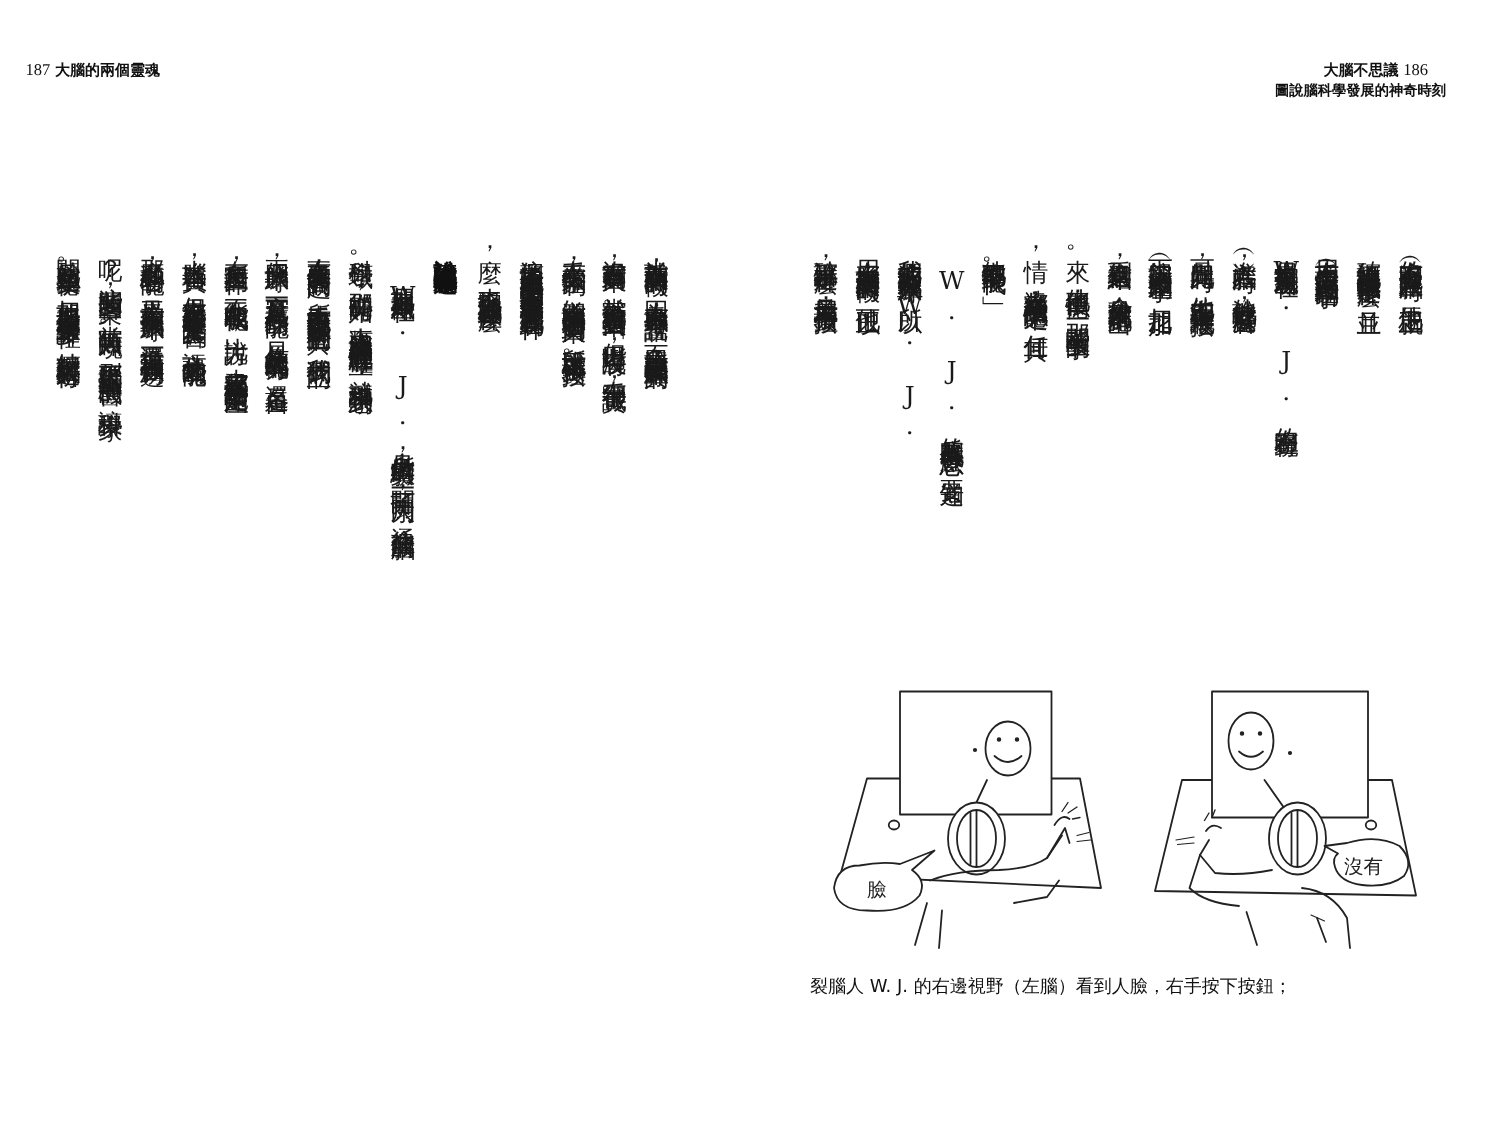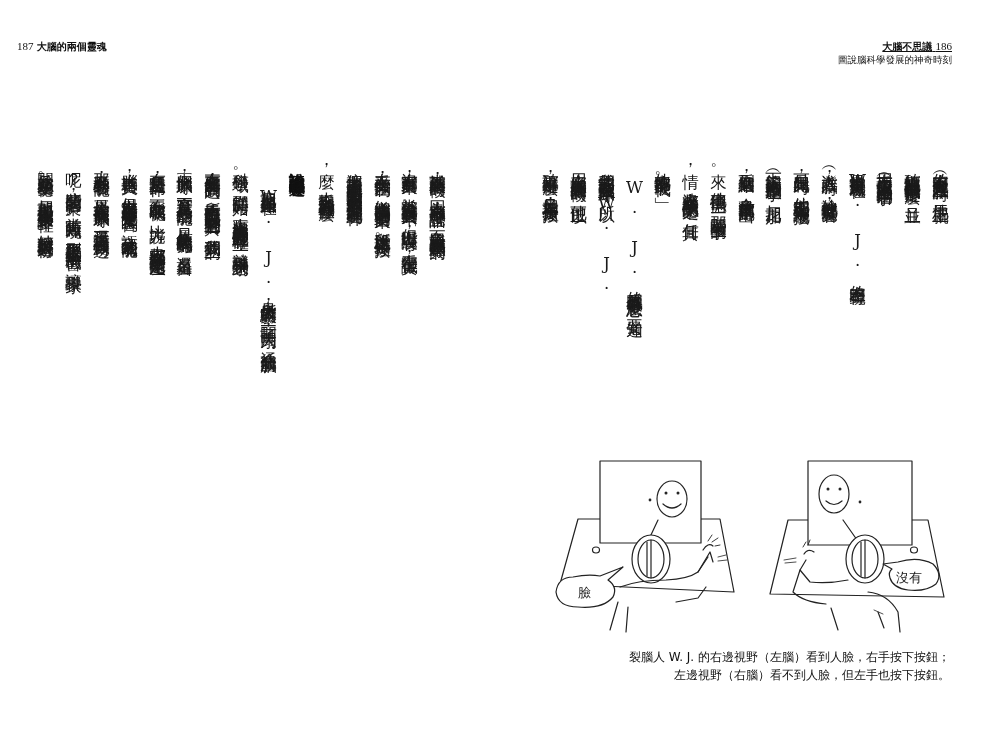--- a/index.html
+++ b/index.html
@@ -1,28 +1,28 @@
 <!DOCTYPE html>
 <html><head>
 <meta charset="utf-8">
 <style>
   html, body { margin:0; padding:0; background:#ffffff; }
   body { width:1000px; height:750px; position:relative; overflow:hidden;
          font-family:"DejaVu Serif","Liberation Serif",serif; color:#1a1a1a; }
   .hdr { position:absolute; font-family:"DejaVu Sans","Liberation Sans",sans-serif; font-size:10px; color:#111; white-space:nowrap; }
   .hdr b { font-weight:bold; }
   #hdr-left { left:17px; top:40px; }
-  #hdr-right { right:48px; top:40px; text-align:right;text-decoration:underline; }
-  #hdr-right-sub { right:48px; top:54px; font-size:9.5px; font-weight:normal; }
+  #hdr-right { right:48px; top:40px; text-align:right; }
+  #hdr-right-sub { right:36px; top:54px; font-size:9.5px; font-weight:bold; }
   .page-num { font-family:"Liberation Serif",serif; font-size:11px; font-weight:normal; }
   .col { position:absolute; top:160px; width:22px; writing-mode:vertical-rl; text-orientation:upright;
          font-size:16.5px; line-height:22px; letter-spacing:1.1px; white-space:nowrap; }
   .heading { font-family:"DejaVu Sans","Liberation Sans",sans-serif; font-weight:bold; font-size:16px; color:#111; }
   #figure { position:absolute; left:548px; top:442px; width:410px; height:196px; }
-  #caption { position:absolute; left:540px; top:648px; width:410px; text-align:right;
+  #caption { position:absolute; left:540px; top:648px; width:410px; text-align:left;
              font-family:"DejaVu Sans","Liberation Sans",sans-serif; font-size:12px; line-height:18px; color:#111; }
   .bubble-text { font-family:"DejaVu Serif","Liberation Serif",serif; font-size:13px; fill:#222; }
 </style>
 </head>
 <body>
 
 <div id="hdr-left" class="hdr">
   <span class="page-num">187</span>
   <b>大腦的兩個靈魂</b>
 </div>
@@ -144,14 +144,13 @@
     <path d="M83 166 L90 188 M130 170 L136 186"></path>
     <path d="M126 168 L135 172" stroke-width="0.8"></path>
 
     <path d="M150 120 Q170 114 185 122 Q195 132 188 142 Q178 150 160 148 Q145 146 142 136 Q140 130 144 127 L135 122 Z" fill="#fff"></path>
     <text x="148" y="140" class="bubble-text" stroke="none">沒有</text>
   </g>
 </svg>
 
 <div id="caption">
   <div>裂腦人 W. J. 的右邊視野（左腦）看到人臉，右手按下按鈕；</div>
-  <div>左邊視野（右腦）看不到人臉，但左手也按下按鈕。</div>
 </div>
 
 </body></html>

